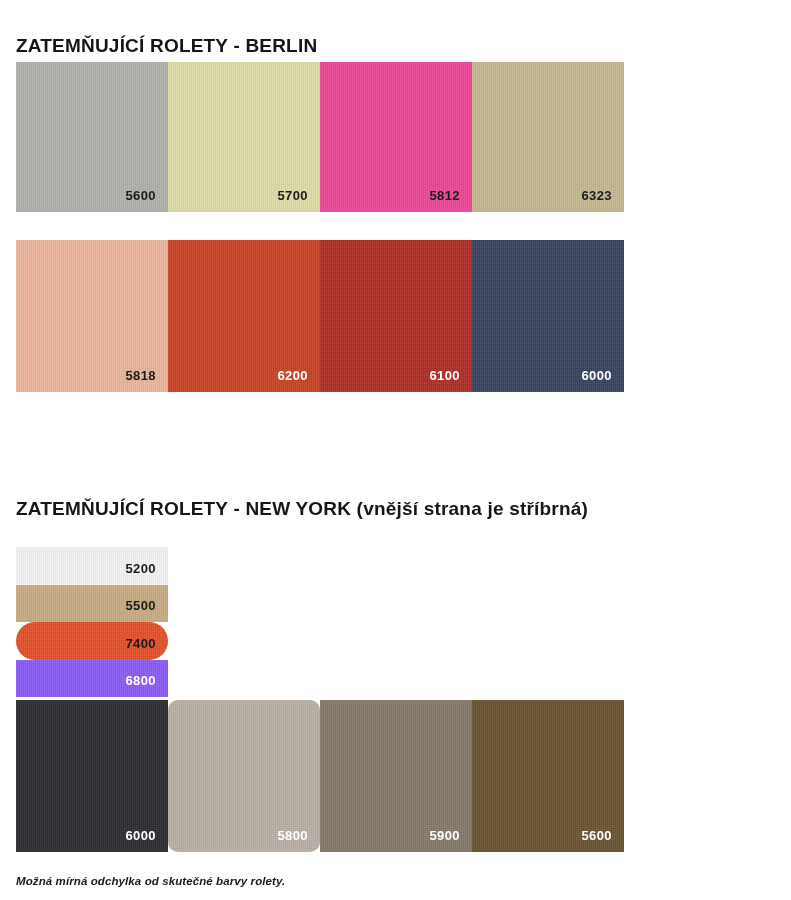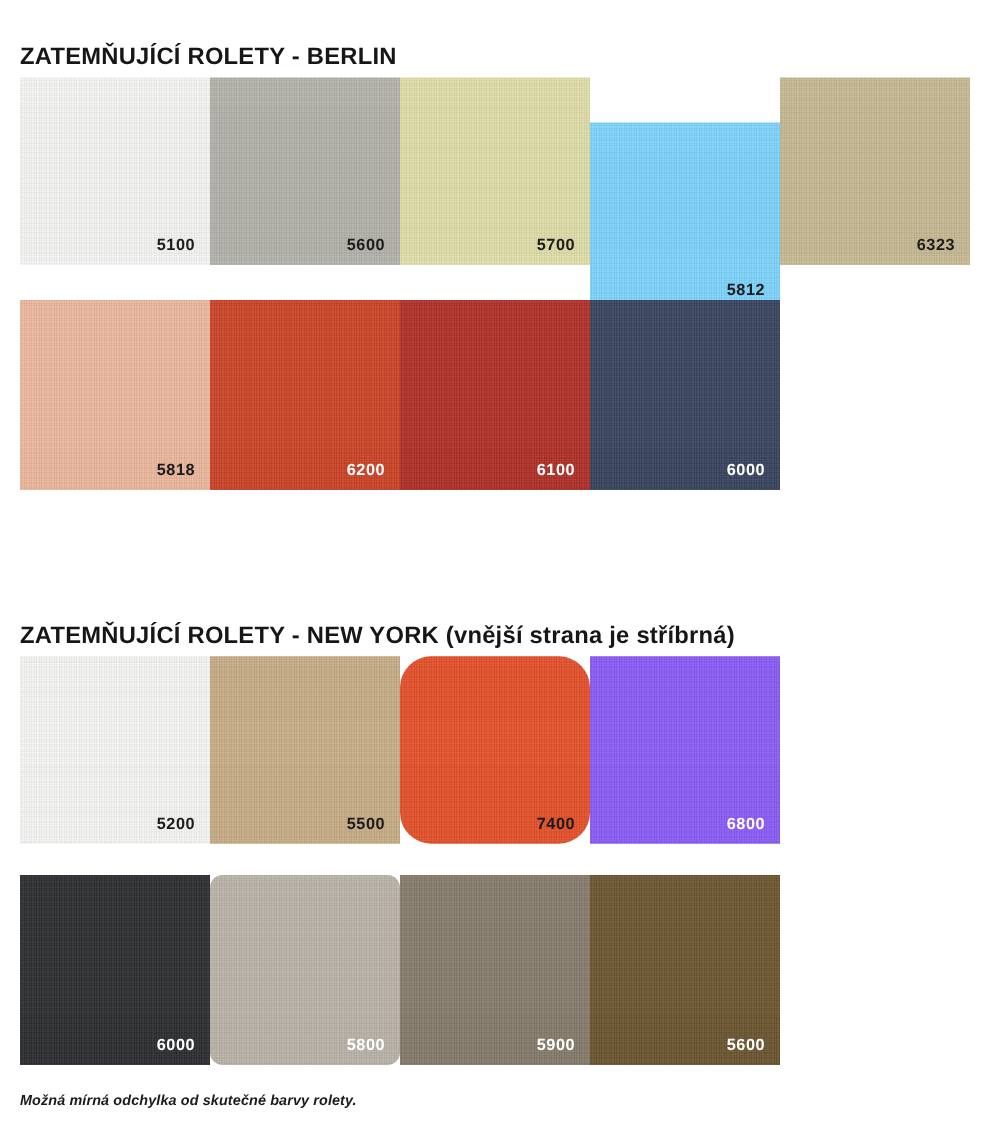--- a/index.html
+++ b/index.html
@@ -36,21 +36,21 @@
   #title-newyork  { top: 486px; }
 
   
   .swatch-row {
     position: absolute;
     display: flex;
     left: 16px;
   }
   #row-berlin-1  { top: 62px;  height: 150px; }
   #row-berlin-2  { top: 240px; height: 152px; }
-  #row-ny-1      { top: 525px; height: 150px; }
+  #row-ny-1      { top: 547px; height: 150px; flex-direction: column; }
   #row-ny-2      { top: 700px; height: 152px; }
 
   .swatch {
     position: relative;
     width: 152px;
     height: 100%;
     box-sizing: border-box;
     overflow: hidden;
   }
   
@@ -91,30 +91,27 @@
   }
 </style>
 </head>
 <body>
 
 <div class="page">
 
   <h1 class="section-title" id="title-berlin">ZATEMŇUJÍCÍ ROLETY - BERLIN</h1>
 
   <div class="swatch-row" id="row-berlin-1">
-      <div class="swatch" style="background: rgb(244, 244, 242);">
-        <span class="swatch-code code-dark">5100</span>
-      </div>
       <div class="swatch" style="background: rgb(179, 177, 170);">
         <span class="swatch-code code-dark">5600</span>
       </div>
       <div class="swatch" style="background: rgb(223, 221, 168); text-align: right;">
         <span class="swatch-code code-dark">5700</span>
       </div>
-      <div class="swatch" style="background: #7dd3fc; margin-top: 36px;">
+      <div class="swatch" style="background: #ec4899;">
         <span class="swatch-code code-dark">5812</span>
       </div>
       <div class="swatch" style="background: rgb(198, 185, 146);">
         <span class="swatch-code code-dark">6323</span>
       </div>
     </div>
 
   <div class="swatch-row" id="row-berlin-2">
       <div class="swatch" style="background: rgb(234, 182, 156);">
         <span class="swatch-code code-dark">5818</span>

